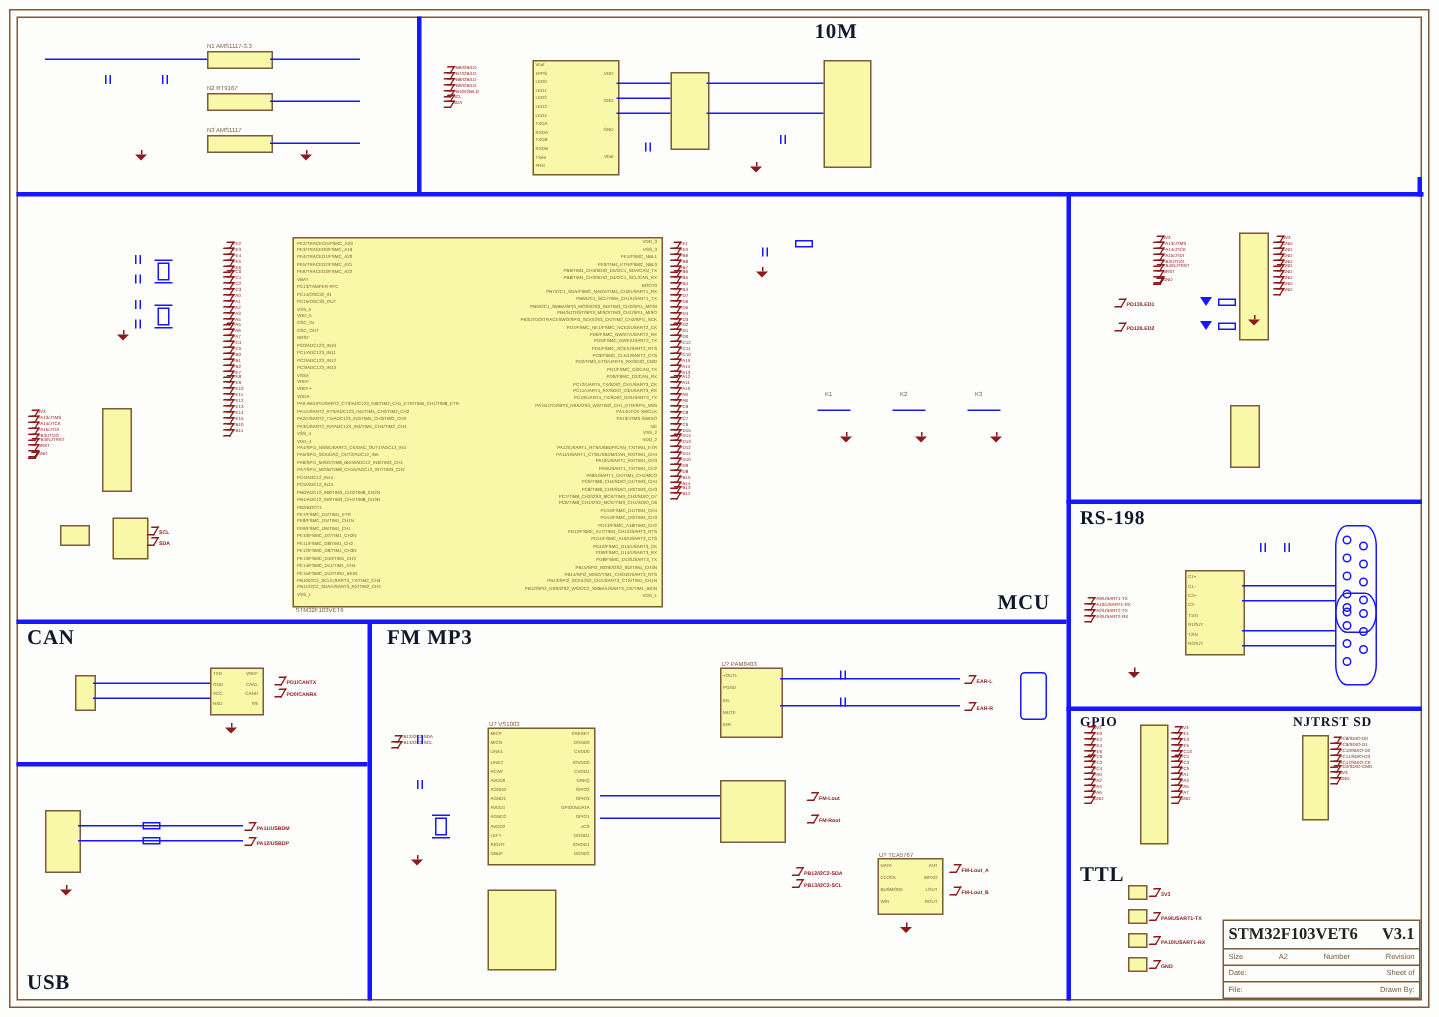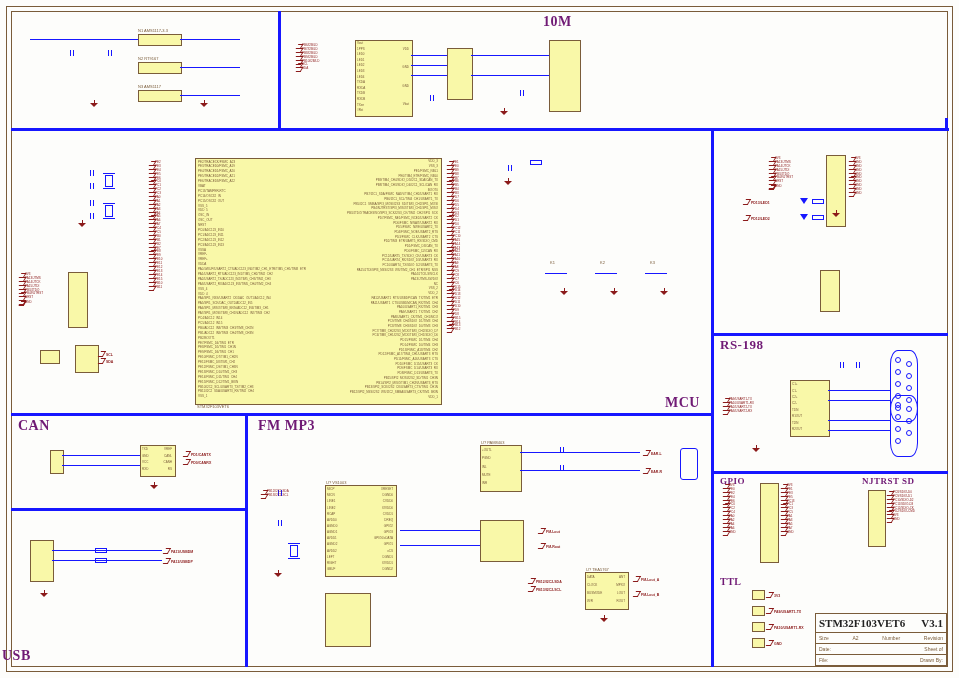--- a/index.html
+++ b/index.html
@@ -20,21 +20,21 @@
     position:absolute;inset:4px;
     border:1px solid #7a5c3a;
   }
   
   .sep{position:absolute;background:#1717ff}
   
   .blk-title{
     position:absolute;
     font-size:14px;
     font-family:"Times New Roman",serif;
-    color:#701a75;
+    color:#0f172a;
     font-weight:bold;
     letter-spacing:.5px;
   }
   
   .chip{
     position:absolute;
     background:#f9f8a8;
     border:1px solid #7a5c3a;
   }
   .chip.small{background:#f9f8a8}
@@ -459,21 +459,21 @@
  <span class="pin">CANH</span>
  <span class="pin">RS</span>
 </div>
 <div class="net" style="left:185px;top:450px">PD1/CANTX</div>
 <div class="net" style="left:185px;top:458px">PD0/CANRX</div>
 <div class="hdr" style="left:50px;top:450px;width:12px;height:22px"></div>
 <div class="w h" style="left:62px;top:455px;width:78px"></div>
 <div class="w h" style="left:62px;top:465px;width:78px"></div>
 <div class="gnd" style="left:150px;top:482px"></div>
 
-<div class="blk-title" style="left:2px;top:648px">USB</div>
+<div class="blk-title" style="left:18px;top:648px">USB</div>
 <div class="chip small" style="left:30px;top:540px;width:22px;height:40px"></div>
 <div class="w h" style="left:52px;top:550px;width:110px"></div>
 <div class="w h" style="left:52px;top:560px;width:110px"></div>
 <div class="res" style="left:95px;top:548px"></div>
 <div class="res" style="left:95px;top:558px"></div>
 <div class="net" style="left:165px;top:547px">PA11/USBDM</div>
 <div class="net" style="left:165px;top:557px">PA12/USBDP</div>
 <div class="gnd" style="left:40px;top:590px"></div>
 
 <div class="blk-title" style="left:258px;top:418px">FM    MP3</div>
@@ -651,21 +651,21 @@
     <span>PC8/SDIO-D0</span>
     <span>PC9/SDIO-D1</span>
     <span>PC10/SDIO-D2</span>
     <span>PC11/SDIO-D3</span>
     <span>PC12/SDIO-CK</span>
     <span>PD2/SDIO-CMD</span>
     <span>3V3</span>
     <span>GND</span>
   </div>
 
-<div class="blk-title" style="left:720px;top:576px;font-size:10px">TTL</div>
+<div class="blk-title" style="left:720px;top:576px;font-size:14px">TTL</div>
 <div class="hdr" style="left:752px;top:590px;width:11px;height:8px"></div>
 <div class="hdr" style="left:752px;top:606px;width:11px;height:8px"></div>
 <div class="hdr" style="left:752px;top:622px;width:11px;height:8px"></div>
 <div class="hdr" style="left:752px;top:638px;width:11px;height:8px"></div>
 <div class="net" style="left:768px;top:591px">3V3</div>
 <div class="net" style="left:768px;top:607px">PA9/USART1-TX</div>
 <div class="net" style="left:768px;top:623px">PA10/USART1-RX</div>
 <div class="net" style="left:768px;top:639px">GND</div>
 
 <div class="titleblock" style="right:12px;bottom:12px;width:130px">

